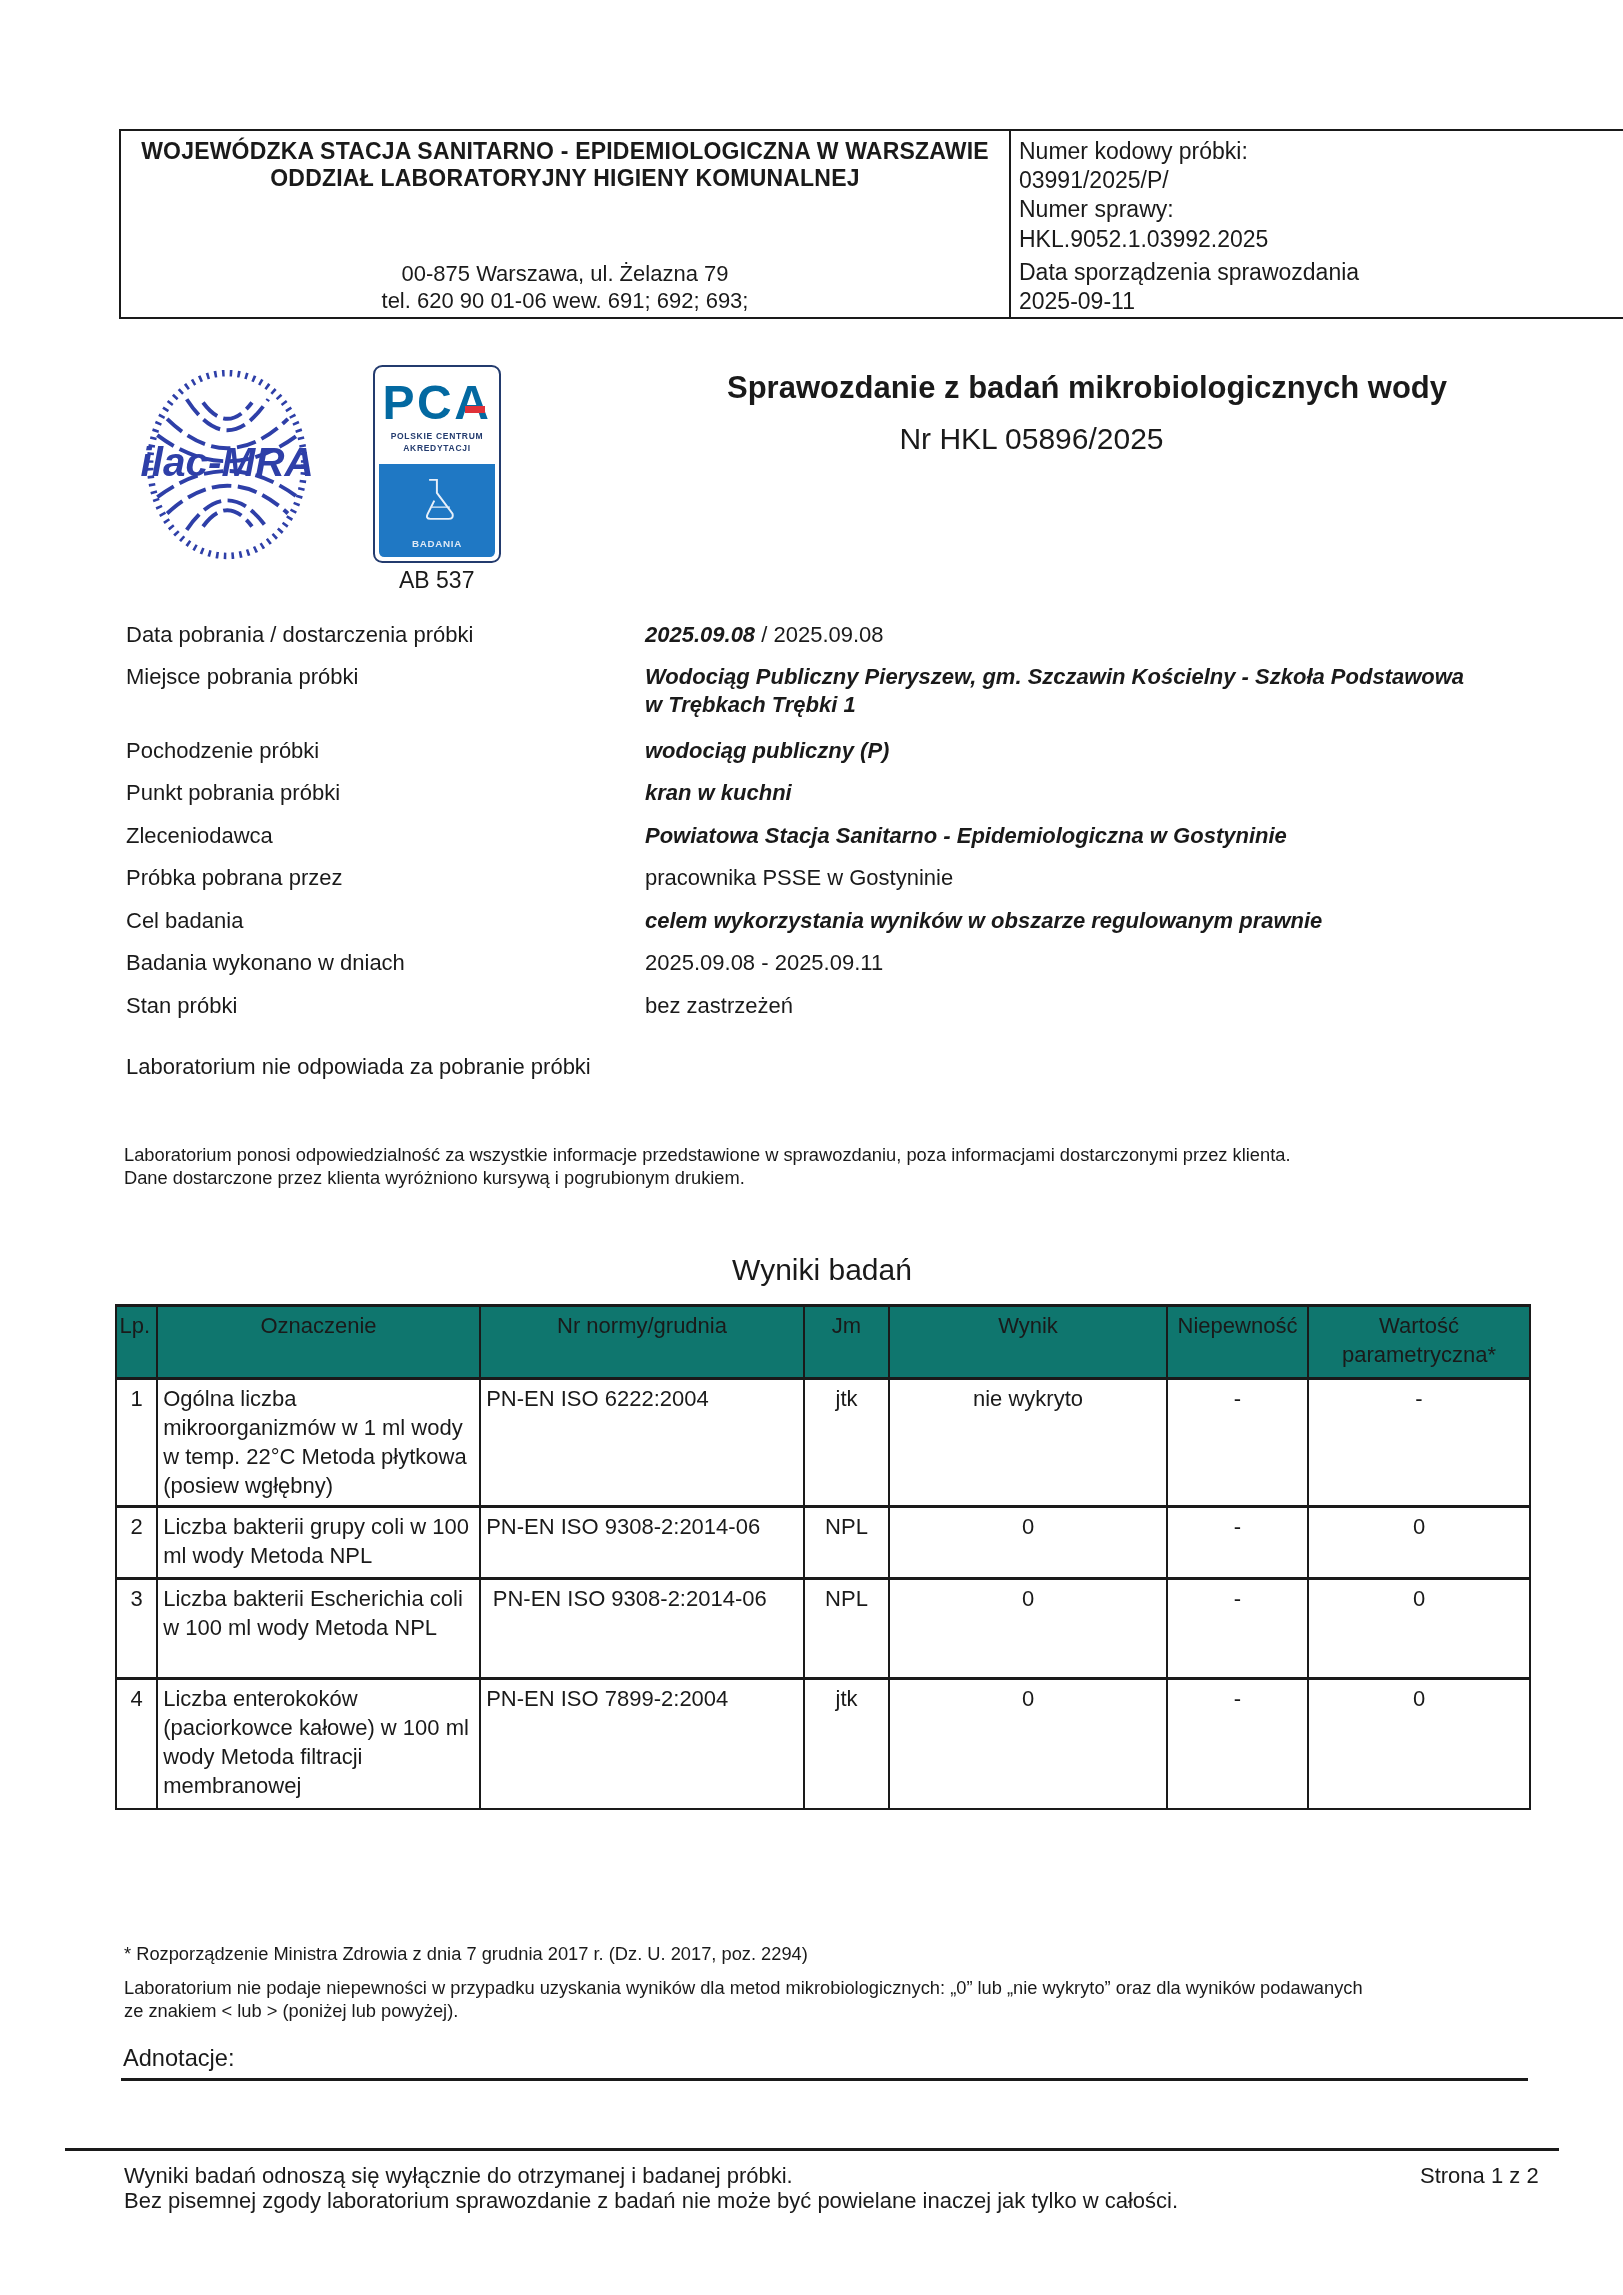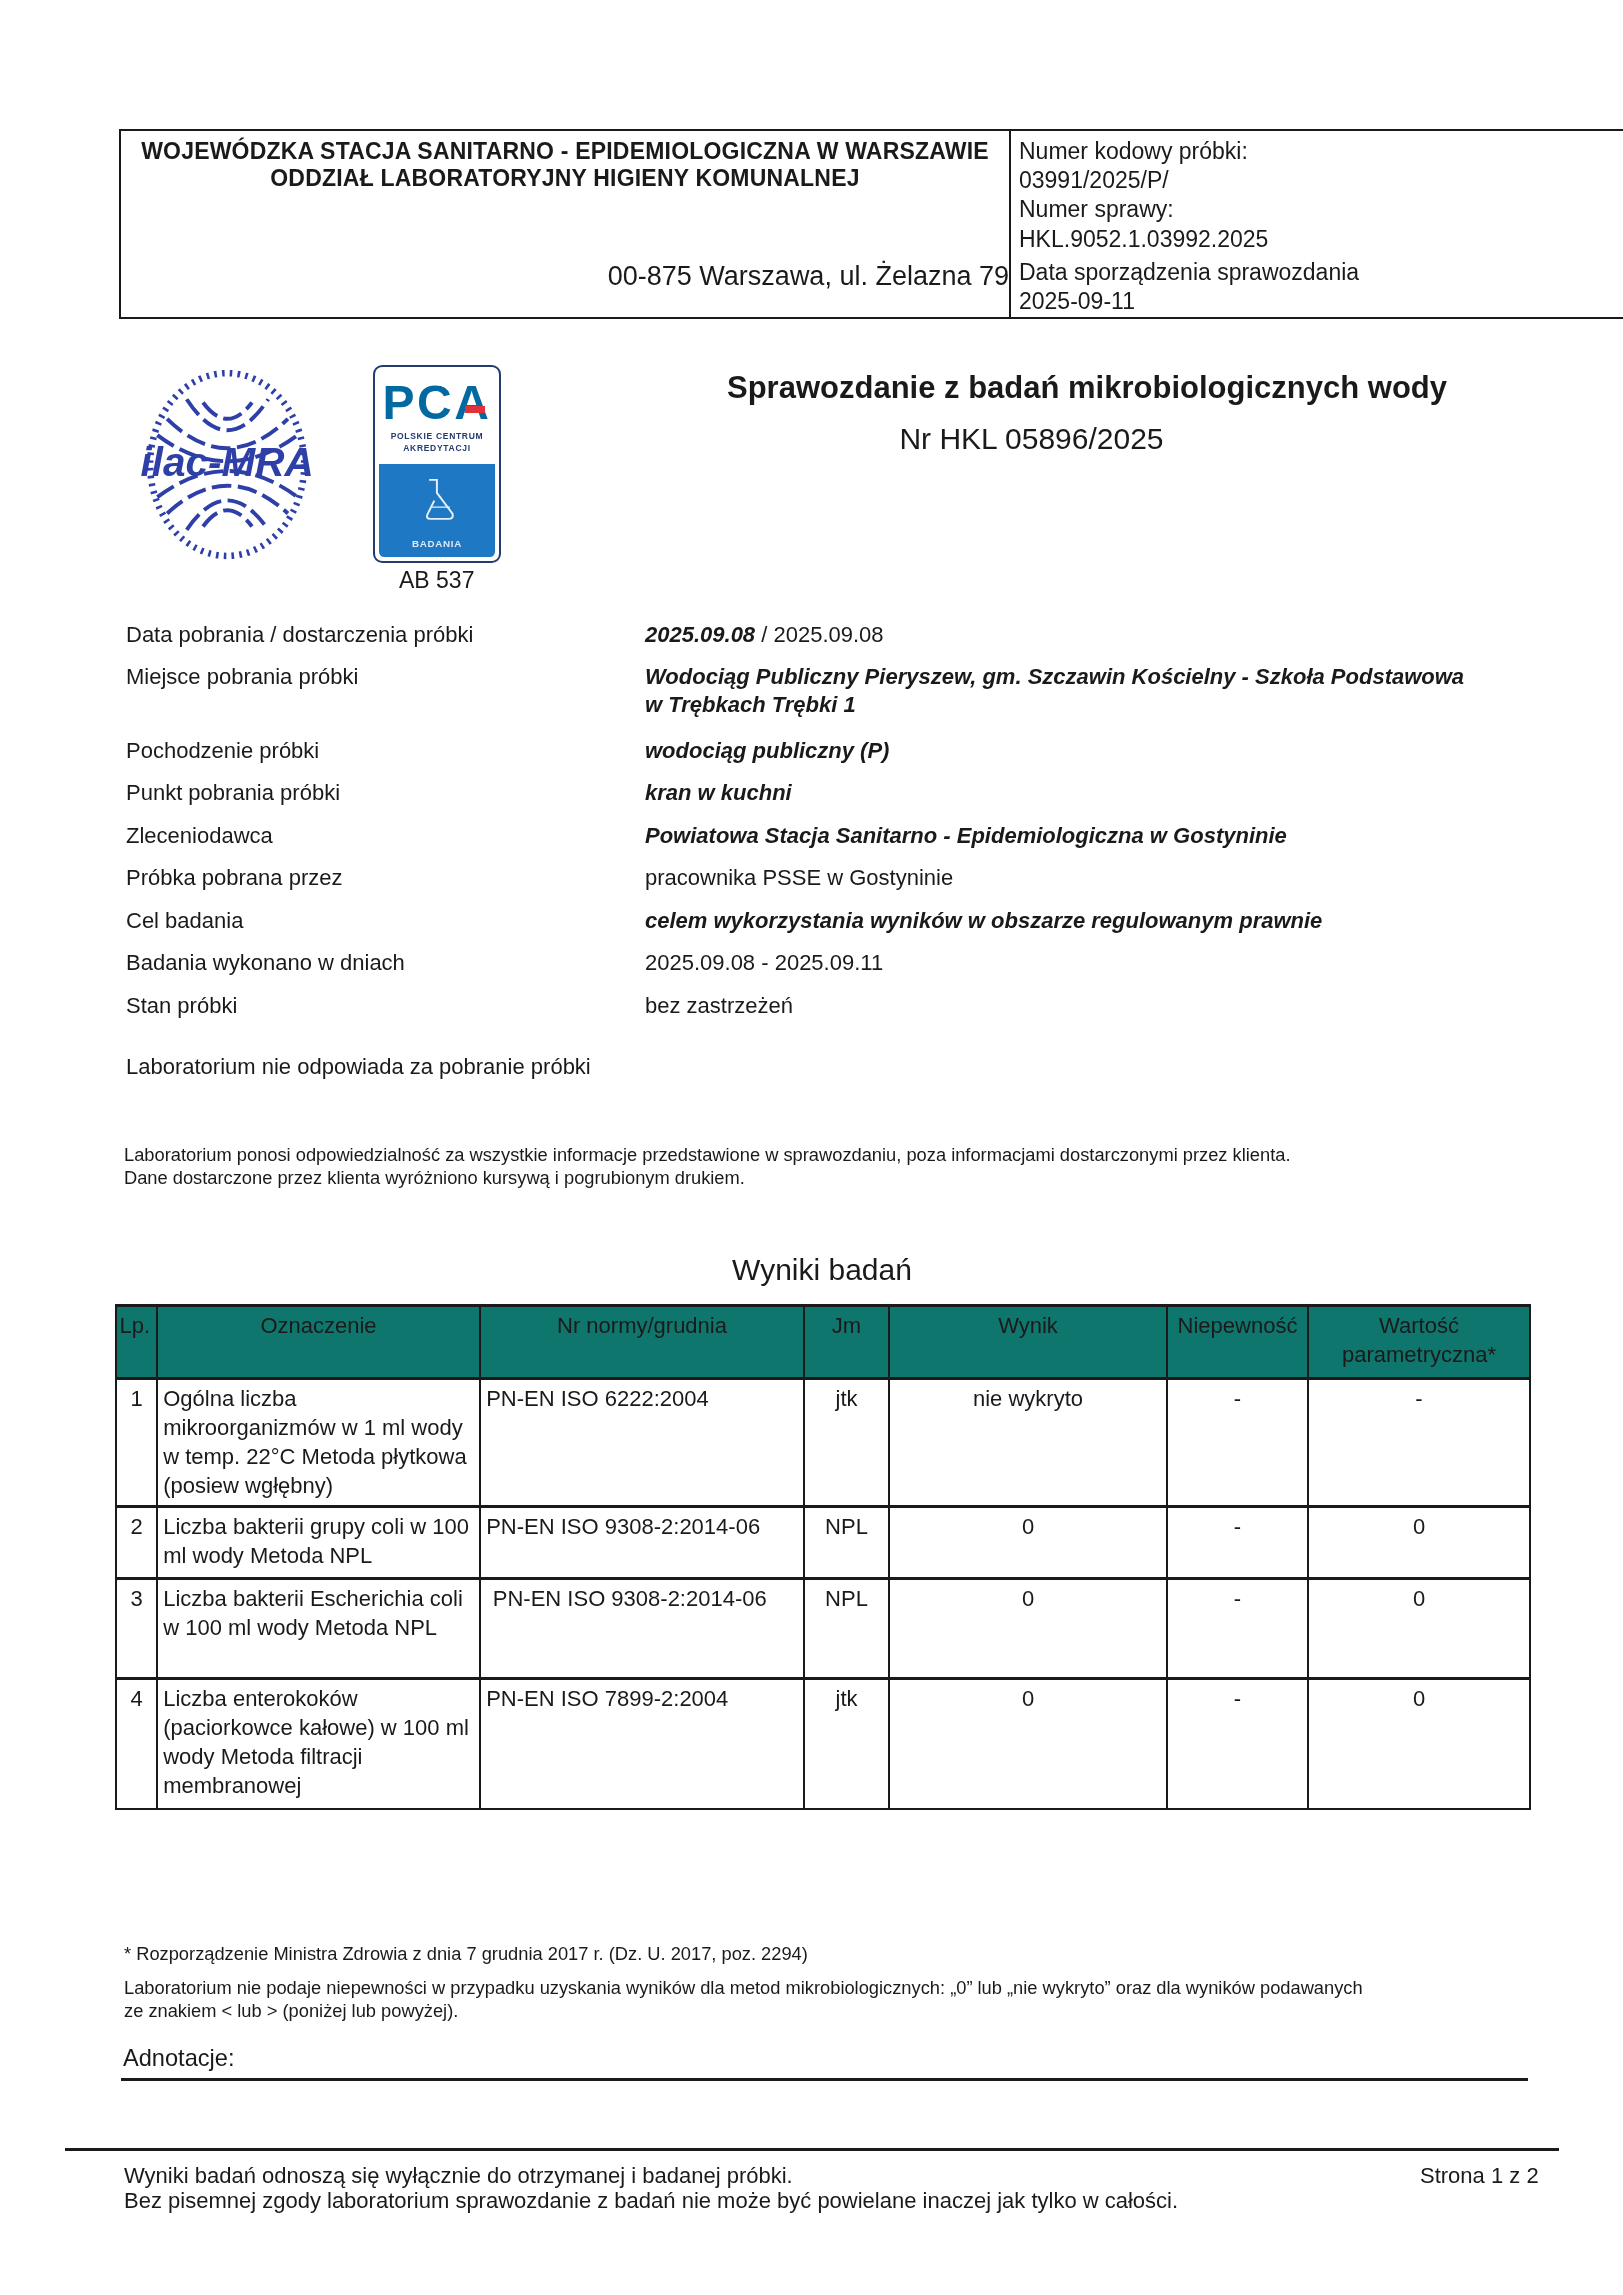--- a/index.html
+++ b/index.html
@@ -4,21 +4,21 @@
 <style>
   html, body { margin:0; padding:0; background:#ffffff; }
   body { width:1623px; height:2295px; position:relative; overflow:hidden;
          font-family:"Liberation Sans", sans-serif; color:#1a1a1a; }
   .abs { position:absolute; }
 
   
   .hdr-box { left:119px; top:129px; width:1590px; height:190px; border:2.6px solid #1a1a1a; box-sizing:border-box; }
   .hdr-left { position:absolute; left:0; top:0; width:890px; height:100%; border-right:2px solid #1a1a1a; box-sizing:border-box; }
   .hdr-inst { position:absolute; left:0; right:0; text-align:center; font-weight:bold; font-size:23px; letter-spacing:0.2px; }
-  .hdr-addr { position:absolute; left:0; right:0; text-align:right; font-size:27px; }
+  .hdr-addr { position:absolute; left:0; right:0; text-align:center; font-size:22px; }
   .hdr-right { position:absolute; left:898px; top:0; right:0; height:100%; }
   .hdr-right div { position:absolute; left:0; font-size:23px; white-space:nowrap; }
 
   
   .ilac { left:141px; top:363px; width:173px; height:203px;font-style:italic; }
   .pca { left:373px; top:365px; width:128px; height:198px; border:2.6px solid #233b6e; border-radius:9.2px; box-sizing:border-box; background:#fff; overflow:hidden; }
   .pca-mark { position:absolute; left:0; right:0; top:7.9px; text-align:center; font-size:48px; font-weight:bold; color:#0369a1; letter-spacing:2.6px; }
   .pca-red { position:absolute; left:90px; top:39px; width:19.6px; height:6.5px; background:#e0323a; }
   .pca-sub { position:absolute; left:0; right:0; text-align:center; font-size:8.5px; font-weight:bold; color:#233b6e; letter-spacing:0.7px; }
   .pca-blue { position:absolute; left:3.9px; right:3.9px; top:97px; bottom:3.9px; background:#1f78c4; border-radius:0 0 5.2px 5.2px; }
@@ -55,20 +55,21 @@
   .page { left:1420px; top:2163px; font-size:22px; white-space:nowrap; }
 </style>
 </head>
 <body>
 
 <div class="abs hdr-box">
   <div class="hdr-left">
     <div class="hdr-inst" style="top:6.5px;">WOJEWÓDZKA STACJA SANITARNO - EPIDEMIOLOGICZNA W WARSZAWIE</div>
     <div class="hdr-inst" style="top:34px;">ODDZIAŁ LABORATORYJNY HIGIENY KOMUNALNEJ</div>
     <div class="hdr-addr" style="top:130px;">00-875 Warszawa, ul. Żelazna 79</div>
+    <div class="hdr-addr" style="top:157px;">tel. 620 90 01-06 wew. 691; 692; 693;</div>
   </div>
   <div class="hdr-right">
     <div style="top:6.5px;">Numer kodowy próbki:</div>
     <div style="top:36px;">03991/2025/P/</div>
     <div style="top:65px;">Numer sprawy:</div>
     <div style="top:95px;">HKL.9052.1.03992.2025</div>
     <div style="top:128px;">Data sporządzenia sprawozdania</div>
     <div style="top:157px;">2025-09-11</div>
   </div>
 </div>

